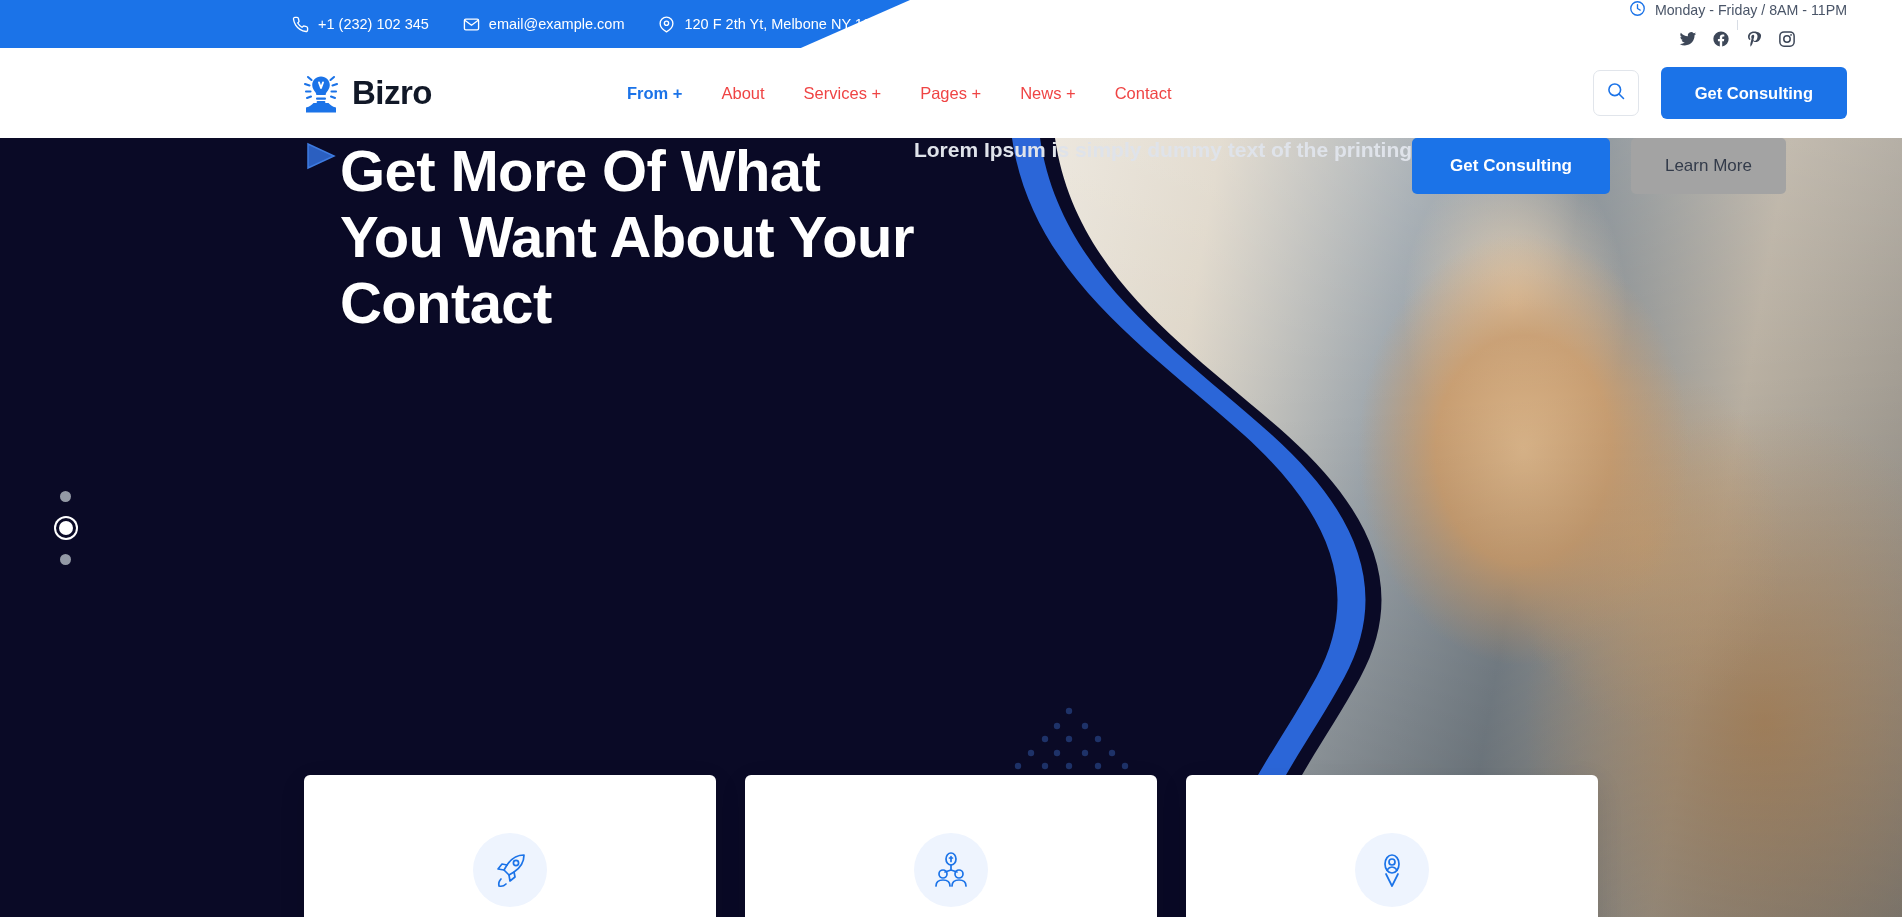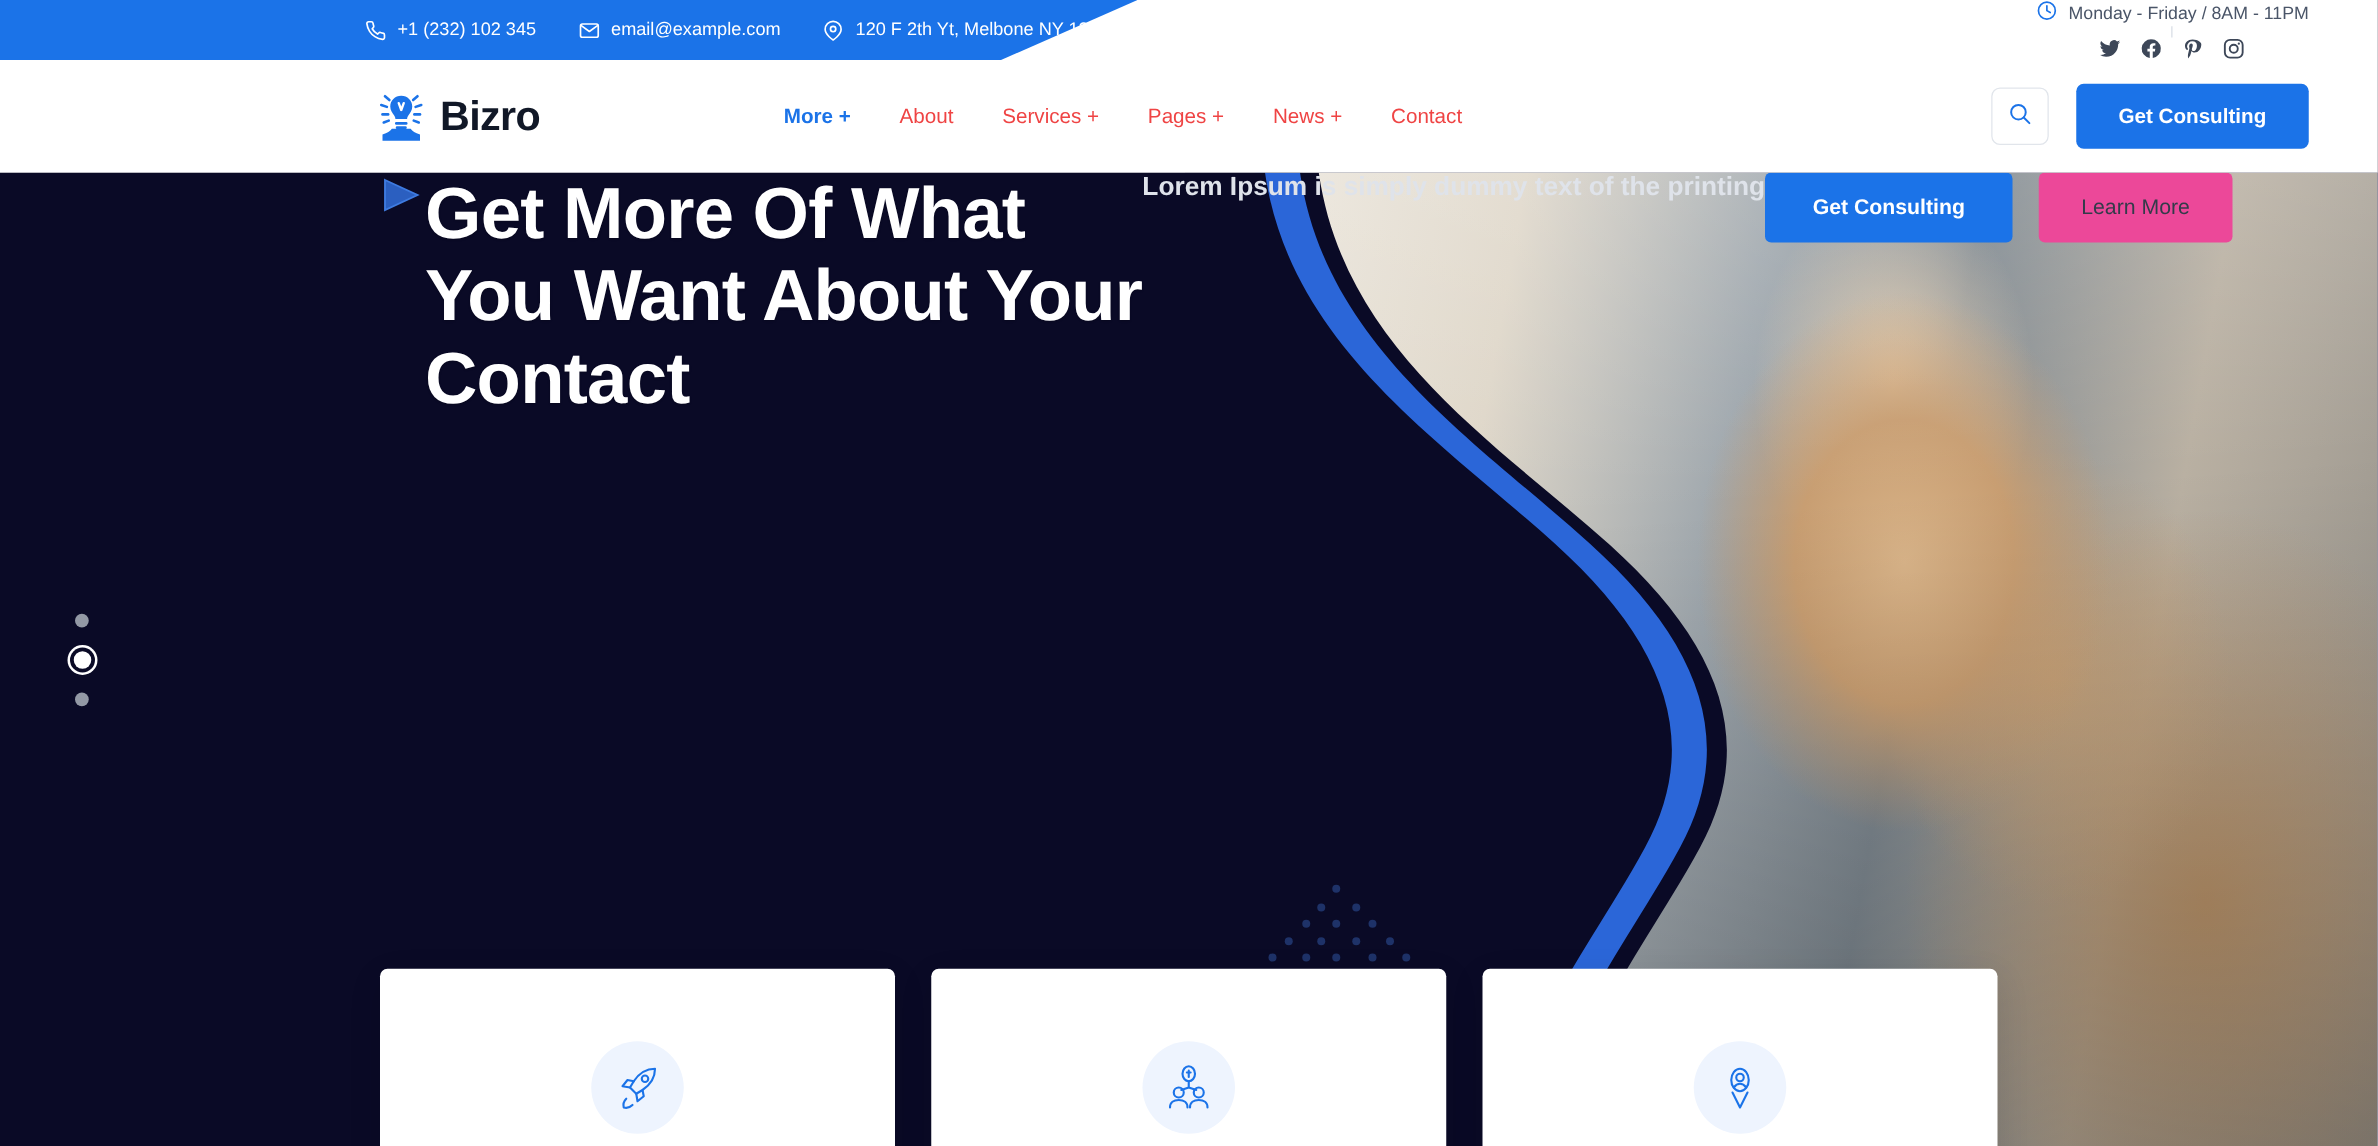--- a/index.html
+++ b/index.html
@@ -180,21 +180,21 @@
   }
   .hero-actions { display: flex; gap: 21px; }
   .btn-primary {
     background: #1B73E8; color: #fff;
     font-size: 17px; font-weight: bold;
     border: none; border-radius: 5px;
     padding: 0 38px; height: 56px; cursor: pointer;
     font-family: "Liberation Sans", sans-serif;
   }
   .btn-light {
-    background: #ec4899; color: #333b4a;
+    background: #a3a3a3; color: #333b4a;
     font-size: 17px; font-weight: 500;
     border: none; border-radius: 5px;
     padding: 0 34px; height: 56px; cursor: pointer;
     font-family: "Liberation Sans", sans-serif;
   }
   .hero-pager {
     position: absolute;
     left: 56px; top: 0; height: 100%;
     display: flex; flex-direction: column; justify-content: center;
     gap: 19px;
@@ -330,21 +330,21 @@
         <rect x="16" y="26.5" width="10" height="2.2" rx="1" fill="#1B73E8"></rect>
         <rect x="16.6" y="30" width="8.8" height="2.2" rx="1" fill="#1B73E8"></rect>
         <path d="M6 36.5c4-1 6-2.6 7.5-4.5h15c1.5 1.9 3.5 3.5 7.5 4.5v5H6z" fill="#1B73E8"></path>
       </svg>
     </span>
     <span class="logo-text">Bizro</span>
   </div>
 
   <ul class="menu">
     <li class="active">
-      <span>More</span>
+      <span>From</span>
       <span class="plus">+</span>
     </li>
     <li>
       <span>About</span>
       <span class="plus"></span>
     </li>
     <li>
       <span>Services</span>
       <span class="plus">+</span>
     </li>

